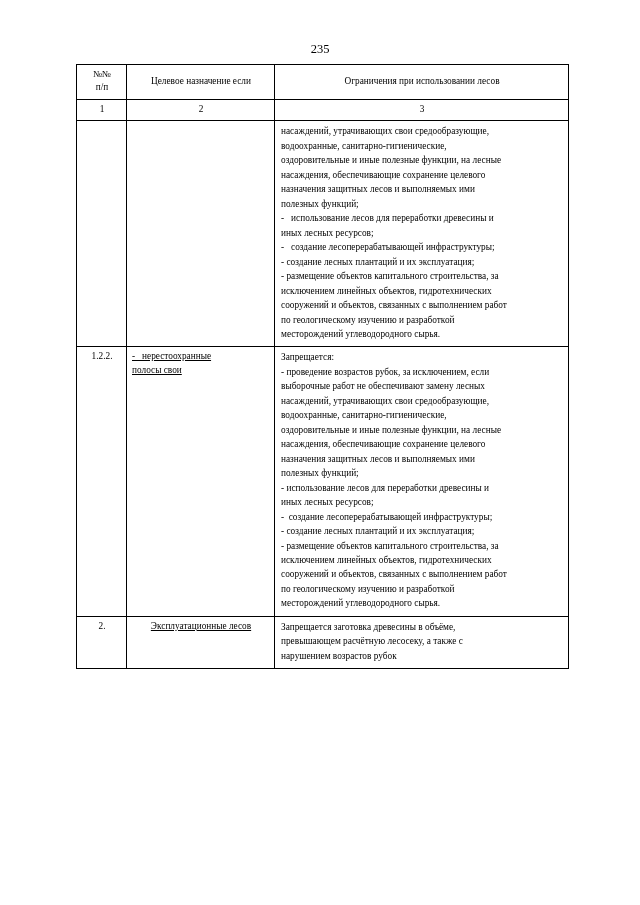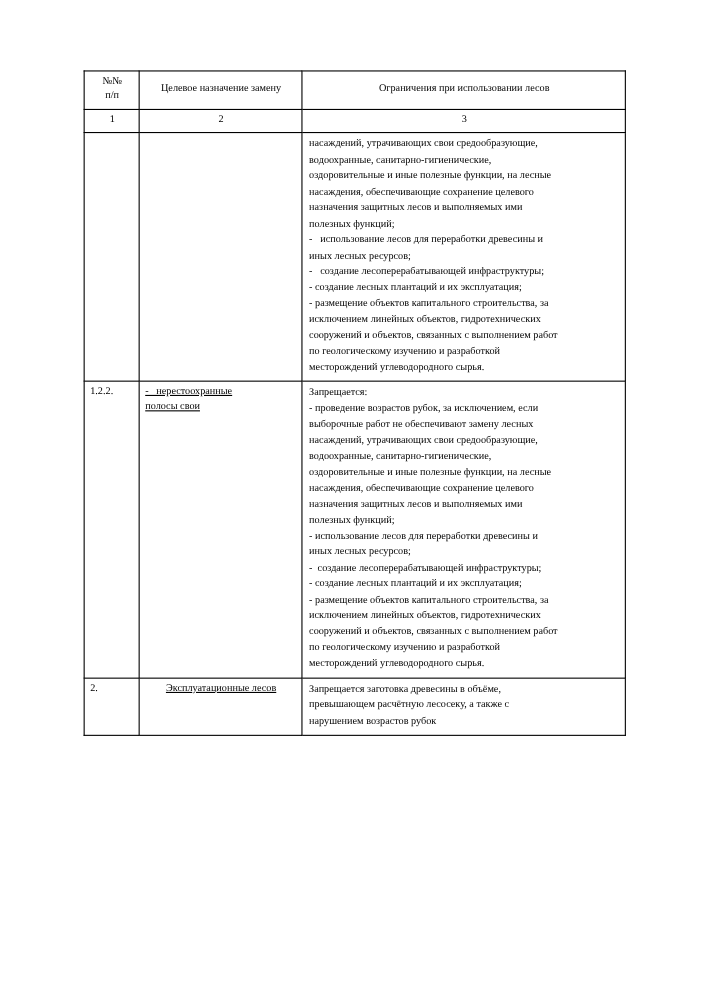--- a/index.html
+++ b/index.html
@@ -67,49 +67,51 @@
   }
   .cell-center {
     text-align: center;
   }
   .cell-text p {
     margin: 1px;
     padding: 0;
     text-align: left;
   }
   .num-cell {
+    text-align: center;
     font-size: 9.3px;
     padding-top: 3px;
   }
   .purpose-cell p {
     margin: 0;
     padding: 0;
     text-decoration: underline;
   }
   .nowrap-sp { white-space: pre-wrap; }
 </style>
 </head>
 <body>
 
 <div class="page">
 
+  <div class="page-number">235</div>
 
   <table class="doc-table">
     <colgroup>
       <col style="width:50px">
       <col style="width:148px">
       <col style="width:294px">
     </colgroup>
     <tbody>
       <tr>
         <td class="col-num head-cell">
           <span class="l1">№№</span>
           <span class="l2">п/п</span>
         </td>
-        <td class="col-purpose head-cell">Целевое назначение замену</td>
+        <td class="col-purpose head-cell">Целевое назначение если</td>
         <td class="col-limits head-cell">Ограничения при использовании лесов</td>
       </tr>
 
       <tr>
         <td class="col-num colnum-cell">1</td>
         <td class="col-purpose colnum-cell">2</td>
         <td class="col-limits colnum-cell">3</td>
       </tr>
 
       <tr>

